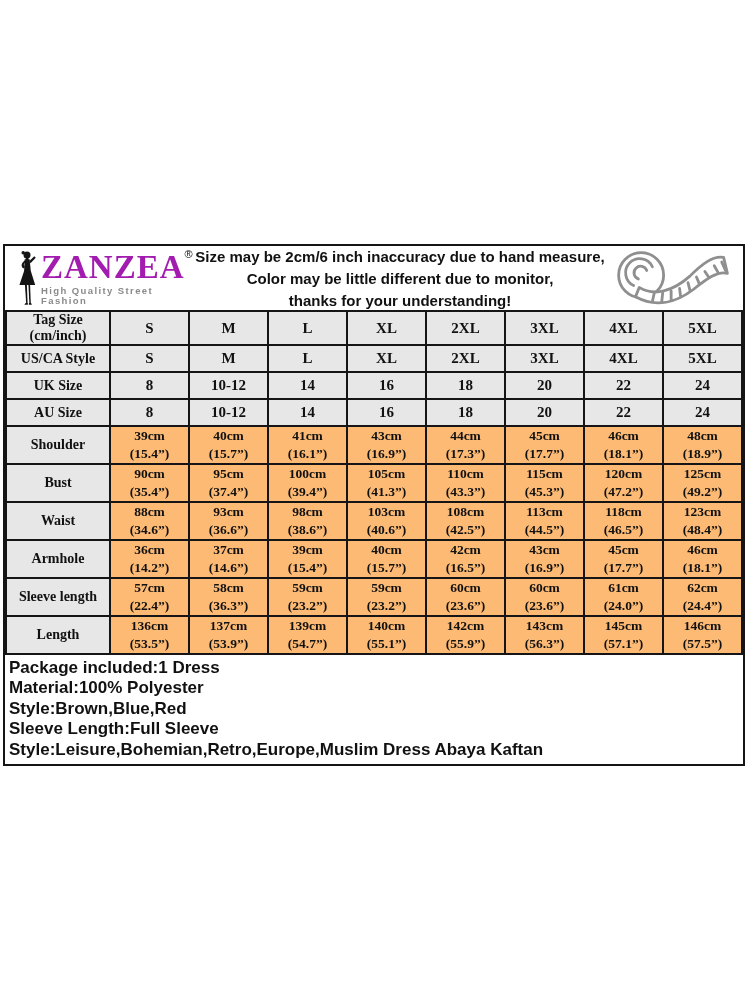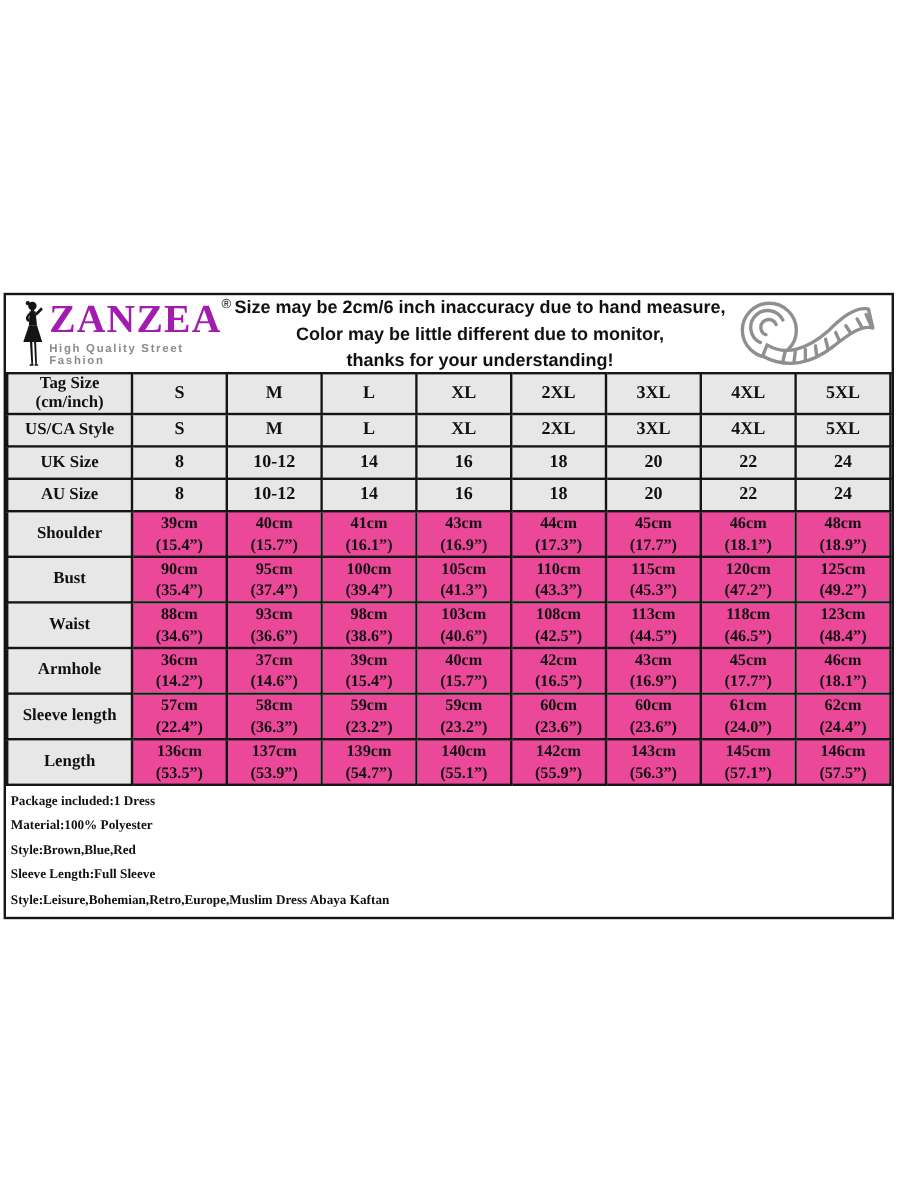--- a/index.html
+++ b/index.html
@@ -21,25 +21,25 @@
   
   table{border-collapse:collapse;width:100%;table-layout:fixed;font-family:Liberation Serif, serif;}
   col.c-lbl{width:104px;}
   th,td{border:2px solid #151515;text-align:center;vertical-align:middle;
         font-weight:bold;padding:0;overflow:hidden;}
   th.lbl{background:#e7e7e7;font-size:14px;line-height:16px;}
   tr.gray td{background:#e7e7e7;font-size:15px;}
   tr.h33{height:32px;}
   tr.h28{height:27px;}
   tr.h38{height:37px;}
-  tr.h38 td{background:#ec4899;font-size:13.5px;line-height:18px;}
+  tr.h38 td{background:#fdba74;font-size:13.5px;line-height:18px;}
 
   
   .notes{padding:3px 4px 4px 4px;}
-  .notes div{font-weight:bold;font-size:11px;line-height:20.4px;white-space:nowrap;font-family:Liberation Serif, serif;}
+  .notes div{font-weight:bold;font-size:17px;line-height:20.4px;white-space:nowrap;}
 </style>
 </head>
 <body>
 
 <div class="canvas">
   <div class="sheet">
 
     <div class="hdr">
       <div class="logo">
         <svg class="fig" viewBox="0 0 34 96">

